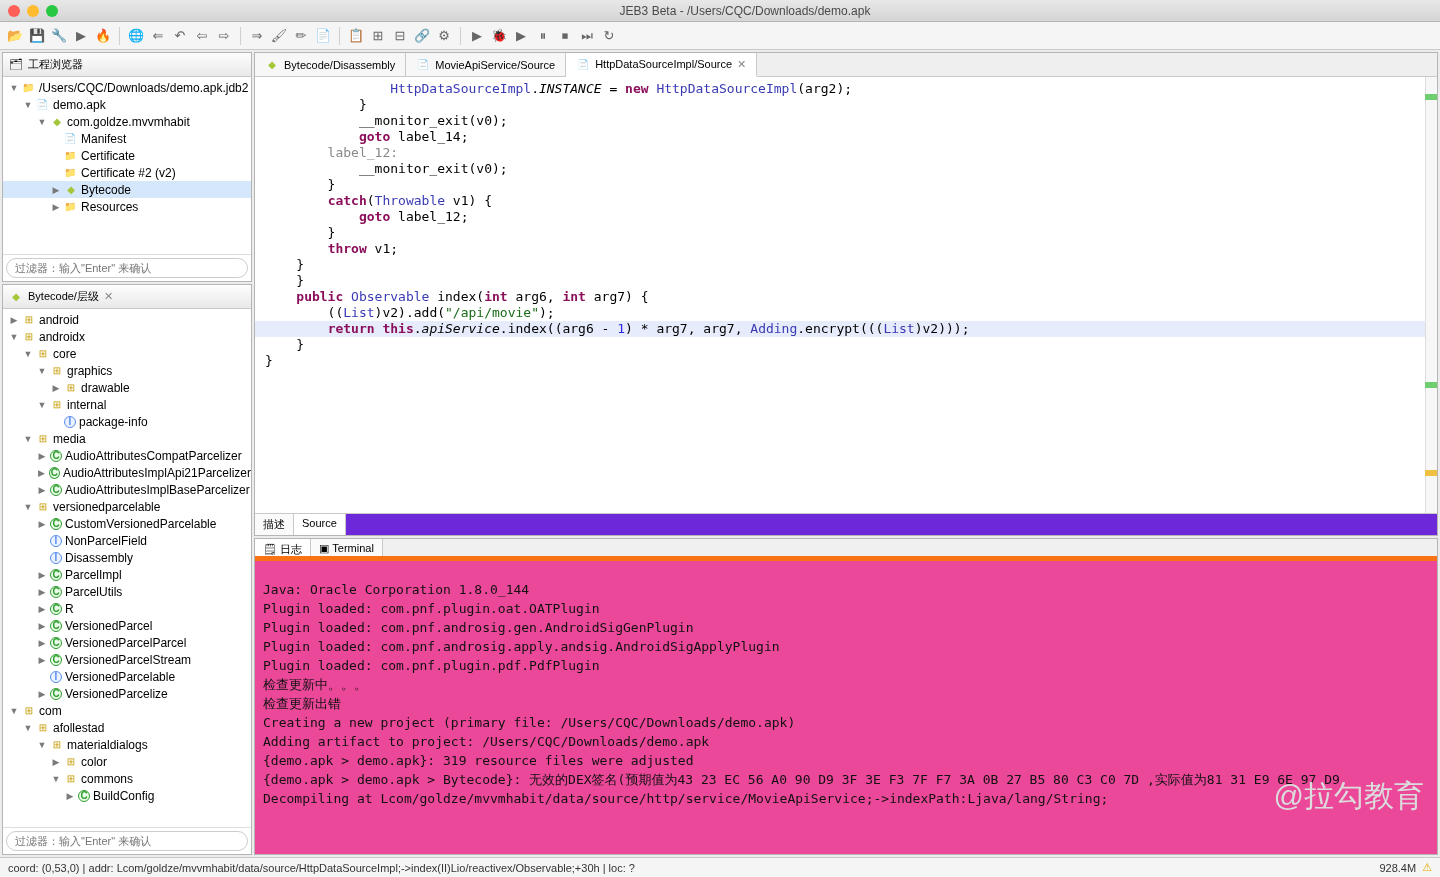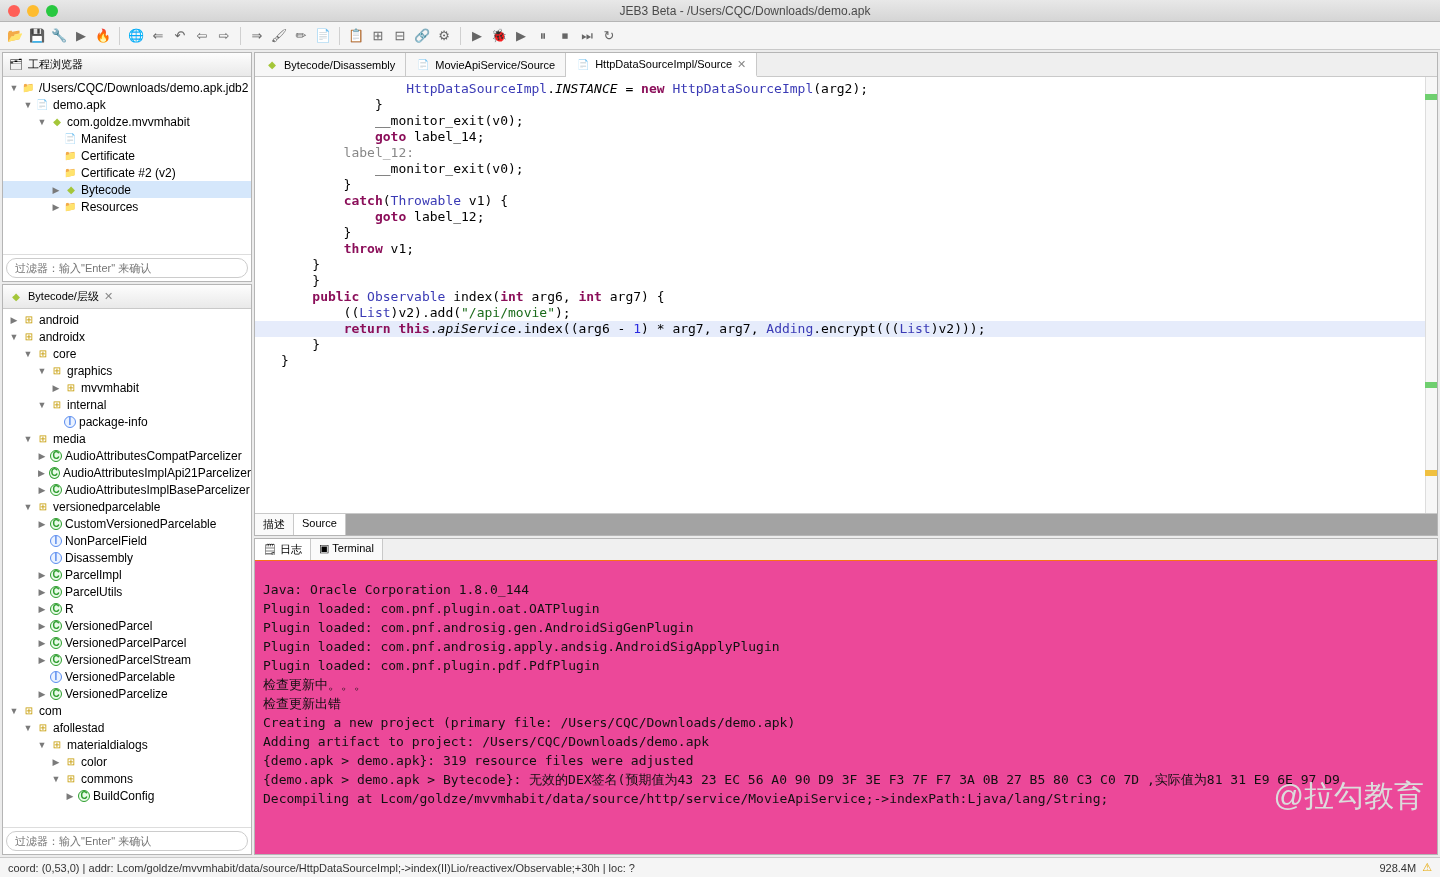--- a/index.html
+++ b/index.html
@@ -28,34 +28,34 @@
 .ico.pkg { color: #c59a00; }
 .ico.iface { color: #5b8def; border:1px solid #5b8def; border-radius:50%; width:12px; height:12px; font-weight:bold; background:#eaf2ff; }
 .ico.cls { color: #2e9e2e; border:1px solid #2e9e2e; border-radius:50%; width:12px; height:12px; font-weight:bold; background:#e9fbe9; }
 .ico.file { color:#6a6af0; }
 .filter { border-top: 1px solid #ddd; padding: 3px; }
 .filter input { width: 100%; height: 20px; border: 1px solid #ccc; border-radius: 10px; padding: 0 8px; font-size: 11px; color:#999; }
 .tabs { display: flex; height: 24px; background: #efefef; border-bottom: 1px solid #c9c9c9; }
 .tab { display: flex; align-items: center; padding: 0 10px; gap: 5px; border-right: 1px solid #c9c9c9; background: #f7f7f7; font-size: 11px; cursor:pointer; }
 .tab.active { background: #fff; border-bottom: 2px solid #fff; margin-bottom:-1px; }
 .editor { flex: 1; background: #fff; font-family: "Menlo", "Consolas", monospace; font-size: 13px; line-height: 16px; overflow: auto; padding: 4px 0; position:relative; }
-.code-line { white-space: pre; padding: 0 26px; }
+.code-line { white-space: pre; padding: 0 10px; }
 .code-line.hl { background: #e6ecfb; }
 .kw { color: #8b0f5a; font-weight: bold; }
 .type { color: #3a3ab5; }
 .str { color: #1a6b1a; }
 .field { color:#000; font-style:italic; }
 .num { color: #2a2ae0; }
 .cmt { color:#888; }
 .ruler { position:absolute; right:0; top:0; bottom:0; width:12px; background:#f7f7f7; border-left:1px solid #ddd; }
 .ruler-mark { position:absolute; right:0; width:12px; height:6px; }
-.subtabs { display:flex; height:22px; border-top:1px solid #c9c9c9; background:#a3a3a3;text-align:right; }
+.subtabs { display:flex; height:22px; border-top:1px solid #c9c9c9; background:#6d28d9;text-align:right; }
 .subtab { padding: 3px 8px; border-right:1px solid #c9c9c9; font-size:11px; background:#fafafa; cursor:pointer;}
 .subtab.active{background:#fff;}
-.bottom-tabs { display:flex; height:22px; background:#f0f0f0; border-bottom:1px solid #f97316; }
+.bottom-tabs { display:flex; height:22px; background:#f0f0f0; border-bottom:5px solid #f97316; }
 .console { flex:1; font-family:"Menlo",monospace; font-size:13px; line-height:19px; padding:19px 8px; overflow:auto; background:#ec4899; color:#111; white-space:pre; }
 .statusbar { height:20px; background:#f5f5f5; border-top:1px solid #c9c9c9; display:flex; align-items:center; padding:0 8px; font-size:11px; color:#333; }
 .statusbar .spacer{flex:1}
 .warn { color:#e6a700; margin-left:6px; }
 .watermark { position:absolute; right:16px; bottom:60px; font-size:30px; color:#dcdcdc; font-weight:300; pointer-events:none; }
 </style>
 </head>
 <body>
 
 <div class="titlebar">
@@ -177,21 +177,21 @@
             <span>core</span>
           </div>
           <div class="tree-row" style="padding-left: 34px;">
             <span class="caret">▼</span>
             <span class="ico pkg">⊞</span>
             <span>graphics</span>
           </div>
           <div class="tree-row" style="padding-left: 48px;">
             <span class="caret">▶</span>
             <span class="ico pkg">⊞</span>
-            <span>mvvmhabit</span>
+            <span>drawable</span>
           </div>
           <div class="tree-row" style="padding-left: 34px;">
             <span class="caret">▼</span>
             <span class="ico pkg">⊞</span>
             <span>internal</span>
           </div>
           <div class="tree-row" style="padding-left: 48px;">
             <span class="caret"></span>
             <span class="ico iface">I</span>
             <span>package-info</span>

